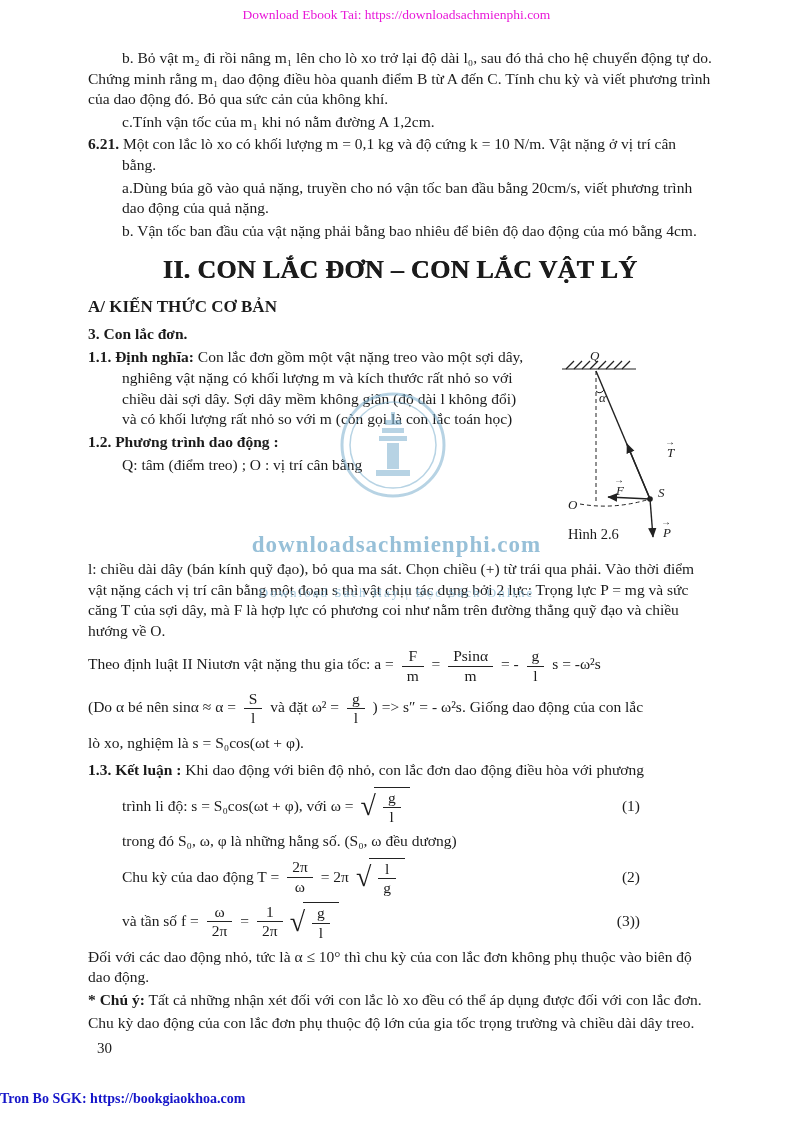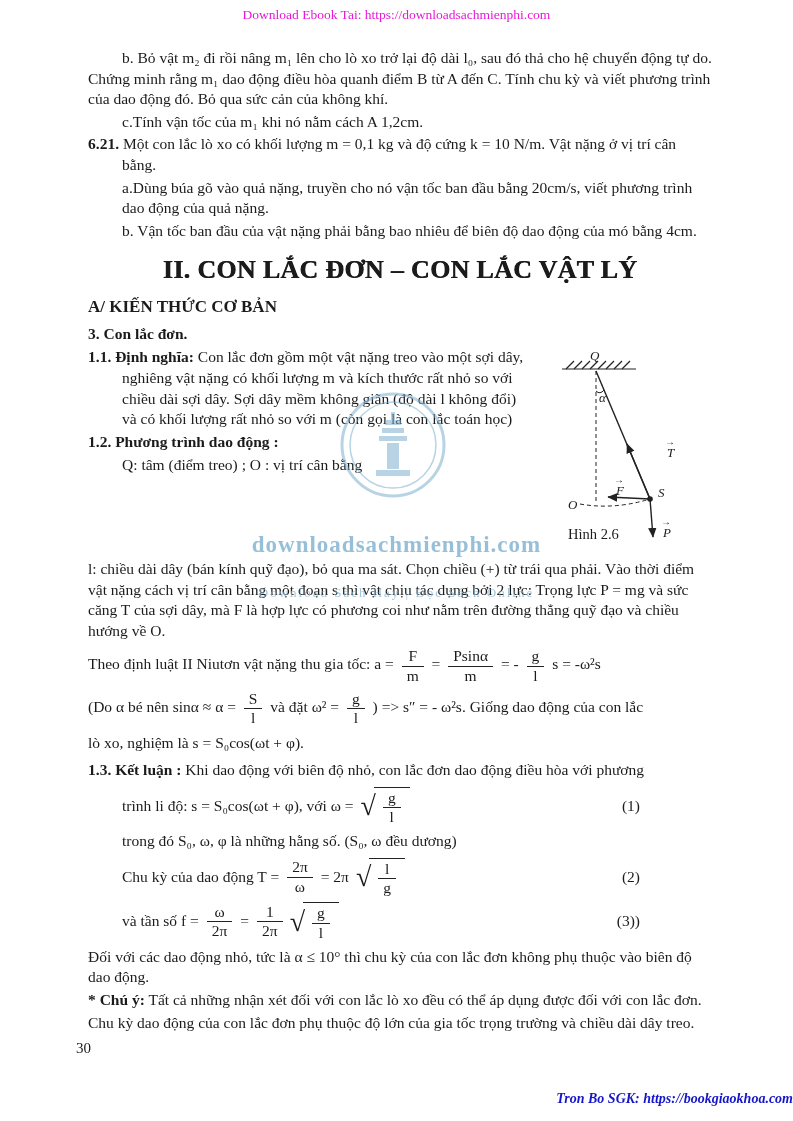--- a/index.html
+++ b/index.html
@@ -7,24 +7,24 @@
   .page {
     position:relative; width:793px; height:1121px; background:#ffffff;
     font-family:"Liberation Serif","DejaVu Serif",serif;
     font-size:15.5px; line-height:1.33; color:#1b1b1b; overflow:hidden;
   }
   .header-link {
     position:absolute; top:6px; left:0; width:100%; text-align:center;
     color:#e818d8; font-size:13.5px;
   }
   .footer-link {
-    position:absolute; bottom:12px; left:0; width:100%; text-align:right;
-    color:#1515c9; font-size:14px; font-weight:bold;font-style:italic;
-  }
-  .pageno { position:absolute; left:76px; bottom:62px; font-size:15px; }
+    position:absolute; bottom:12px; left:0; width:100%; text-align:left;
+    color:#1515c9; font-size:14px; font-weight:bold;
+  }
+  .pageno { position:absolute; left:97px; bottom:62px; font-size:15px; }
   .content { position:absolute; left:88px; top:48px; width:624px; }
   p { margin:0 0 2px 0; }
   .indent { text-indent:34px; }
   .hang { margin-left:34px; text-indent:-34px; }
   .sub { margin-left:34px; }
   .title {
     text-align:center; font-size:26px; font-weight:bold; letter-spacing:.3px;
     margin:12px 0 8px 0;
     text-shadow:.5px 0 0 currentColor;
   }
@@ -54,21 +54,21 @@
 </head>
 <body>
 
 <div class="page">
 
   <div class="header-link">Download Ebook Tai: https://downloadsachmienphi.com</div>
 
   <div class="content">
 
     <p class="indent">b. Bỏ vật m₂ đi rồi nâng m₁ lên cho lò xo trở lại độ dài l₀, sau đó thả cho hệ chuyển động tự do. Chứng minh rằng m₁ dao động điều hòa quanh điểm B từ A đến C. Tính chu kỳ và viết phương trình của dao động đó. Bỏ qua sức cản của không khí.</p>
-    <p class="indent">c.Tính vận tốc của m₁ khi nó nằm cách A 1,2cm.</p>
+    <p class="indent">c.Tính vận tốc của m₁ khi nó nằm đường A 1,2cm.</p>
     <p class="hang"><b>6.21.</b><span> Một con lắc lò xo có khối lượng m = 0,1 kg và độ cứng k = 10 N/m. Vật nặng ở vị trí cân bằng.</span></p>
     <p class="sub">a.Dùng búa gõ vào quả nặng, truyền cho nó vận tốc ban đầu bằng 20cm/s, viết phương trình dao động của quả nặng.</p>
     <p class="sub">b. Vận tốc ban đầu của vật nặng phải bằng bao nhiêu để biên độ dao động của mó bằng 4cm.</p>
 
     <h1 class="title">II. CON LẮC ĐƠN – CON LẮC VẬT LÝ</h1>
     <h2 class="h2">A/ KIẾN THỨC CƠ BẢN</h2>
     <h3 class="h3">3. Con lắc đơn.</h3>
 
     <div class="figure">
       <svg width="168" height="200" viewBox="0 0 168 200">

